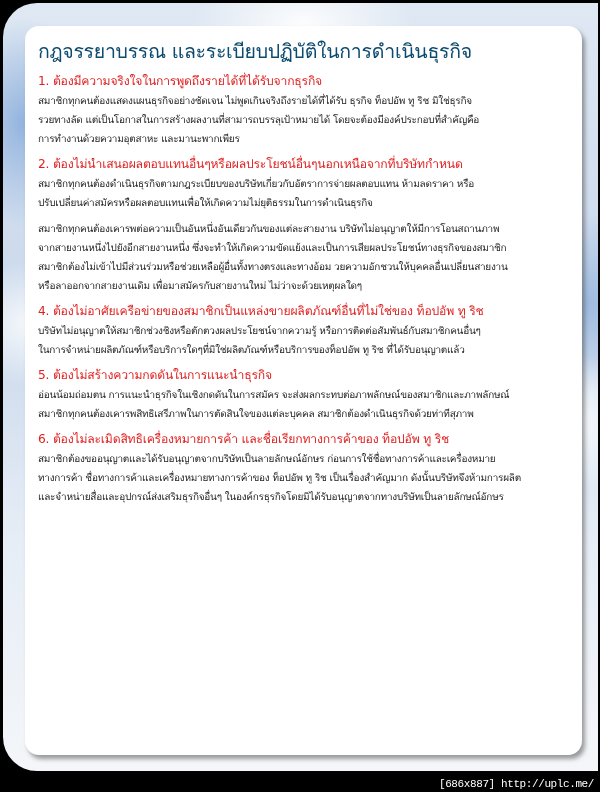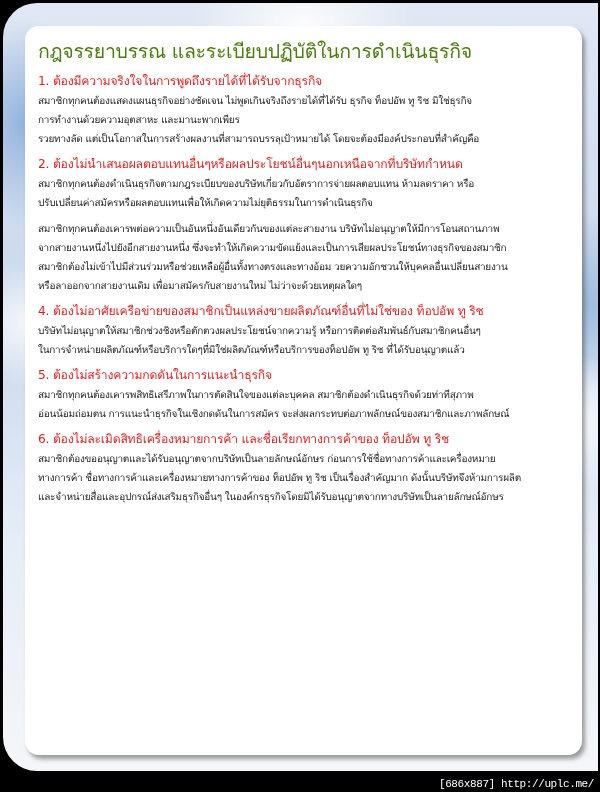--- a/index.html
+++ b/index.html
@@ -22,21 +22,21 @@
       overflow: hidden;
     }
     .card {
       position: absolute; left: 22px; top: 23px; width: 557px; height: 729px;
       background: #ffffff;
       border-radius: 14px;
       box-shadow: 3px 4px 4px rgba(80,80,80,0.55);
       padding: 12px 14px 0 13px;
     }
     .page-title {
-      font-size: 19.5px; color: #4d7c0f; font-weight: normal;
+      font-size: 19.5px; color: #0c4a6e; font-weight: normal;
       letter-spacing: -0.3px; line-height: 28px; margin-bottom: 6px;
       white-space: nowrap;
     }
     .rule { margin-bottom: 7px; }
     .rule-heading {
       font-size: 12.2px; color: #e02020; line-height: 19px;
       white-space: nowrap; letter-spacing: -0.2px;
     }
     .rule-body {
       font-size: 10px; color: #222; line-height: 19px;
@@ -54,22 +54,22 @@
 <body>
 
 <div class="frame">
   <div class="card">
     <h1 class="page-title">กฎจรรยาบรรณ และระเบียบปฏิบัติในการดำเนินธุรกิจ</h1>
 
     <div class="rule">
       <div class="rule-heading">1. ต้องมีความจริงใจในการพูดถึงรายได้ที่ได้รับจากธุรกิจ</div>
       <div class="rule-body">
         <span>สมาชิกทุกคนต้องแสดงแผนธุรกิจอย่างชัดเจน ไม่พูดเกินจริงถึงรายได้ที่ได้รับ ธุรกิจ ท็อปอัพ ทู ริช มิใช่ธุรกิจ</span>
+        <span>รวยทางลัด แต่เป็นโอกาสในการสร้างผลงานที่สามารถบรรลุเป้าหมายได้ โดยจะต้องมีองค์ประกอบที่สำคัญคือ</span>
         <span>การทำงานด้วยความอุตสาหะ และมานะพากเพียร</span>
-        <span>รวยทางลัด แต่เป็นโอกาสในการสร้างผลงานที่สามารถบรรลุเป้าหมายได้ โดยจะต้องมีองค์ประกอบที่สำคัญคือ</span>
       </div>
     </div>
 
     <div class="rule">
       <div class="rule-heading">2. ต้องไม่นำเสนอผลตอบแทนอื่นๆหรือผลประโยชน์อื่นๆนอกเหนือจากที่บริษัทกำหนด</div>
       <div class="rule-body">
         <span>สมาชิกทุกคนต้องดำเนินธุรกิจตามกฎระเบียบของบริษัทเกี่ยวกับอัตราการจ่ายผลตอบแทน ห้ามลดราคา หรือ</span>
         <span>ปรับเปลี่ยนค่าสมัครหรือผลตอบแทนเพื่อให้เกิดความไม่ยุติธรรมในการดำเนินธุรกิจ</span>
       </div>
     </div>
@@ -87,22 +87,22 @@
       <div class="rule-heading">4. ต้องไม่อาศัยเครือข่ายของสมาชิกเป็นแหล่งขายผลิตภัณฑ์อื่นที่ไม่ใช่ของ ท็อปอัพ ทู ริช</div>
       <div class="rule-body">
         <span>บริษัทไม่อนุญาตให้สมาชิกช่วงชิงหรือตักตวงผลประโยชน์จากความรู้ หรือการติดต่อสัมพันธ์กับสมาชิกคนอื่นๆ</span>
         <span>ในการจำหน่ายผลิตภัณฑ์หรือบริการใดๆที่มิใช่ผลิตภัณฑ์หรือบริการของท็อปอัพ ทู ริช ที่ได้รับอนุญาตแล้ว</span>
       </div>
     </div>
 
     <div class="rule">
       <div class="rule-heading">5. ต้องไม่สร้างความกดดันในการแนะนำธุรกิจ</div>
       <div class="rule-body">
+        <span>อ่อนน้อมถ่อมตน การแนะนำธุรกิจในเชิงกดดันในการสมัคร จะส่งผลกระทบต่อภาพลักษณ์ของสมาชิกและภาพลักษณ์</span>
         <span>สมาชิกทุกคนต้องเคารพสิทธิเสรีภาพในการตัดสินใจของแต่ละบุคคล สมาชิกต้องดำเนินธุรกิจด้วยท่าทีสุภาพ</span>
-        <span>อ่อนน้อมถ่อมตน การแนะนำธุรกิจในเชิงกดดันในการสมัคร จะส่งผลกระทบต่อภาพลักษณ์ของสมาชิกและภาพลักษณ์</span>
       </div>
     </div>
 
     <div class="rule">
       <div class="rule-heading">6. ต้องไม่ละเมิดสิทธิเครื่องหมายการค้า และชื่อเรียกทางการค้าของ ท็อปอัพ ทู ริช</div>
       <div class="rule-body">
         <span>สมาชิกต้องขออนุญาตและได้รับอนุญาตจากบริษัทเป็นลายลักษณ์อักษร ก่อนการใช้ชื่อทางการค้าและเครื่องหมาย</span>
         <span>ทางการค้า ชื่อทางการค้าและเครื่องหมายทางการค้าของ ท็อปอัพ ทู ริช เป็นเรื่องสำคัญมาก ดังนั้นบริษัทจึงห้ามการผลิต</span>
         <span>และจำหน่ายสื่อและอุปกรณ์ส่งเสริมธุรกิจอื่นๆ ในองค์กรธุรกิจโดยมิได้รับอนุญาตจากทางบริษัทเป็นลายลักษณ์อักษร</span>
       </div>

